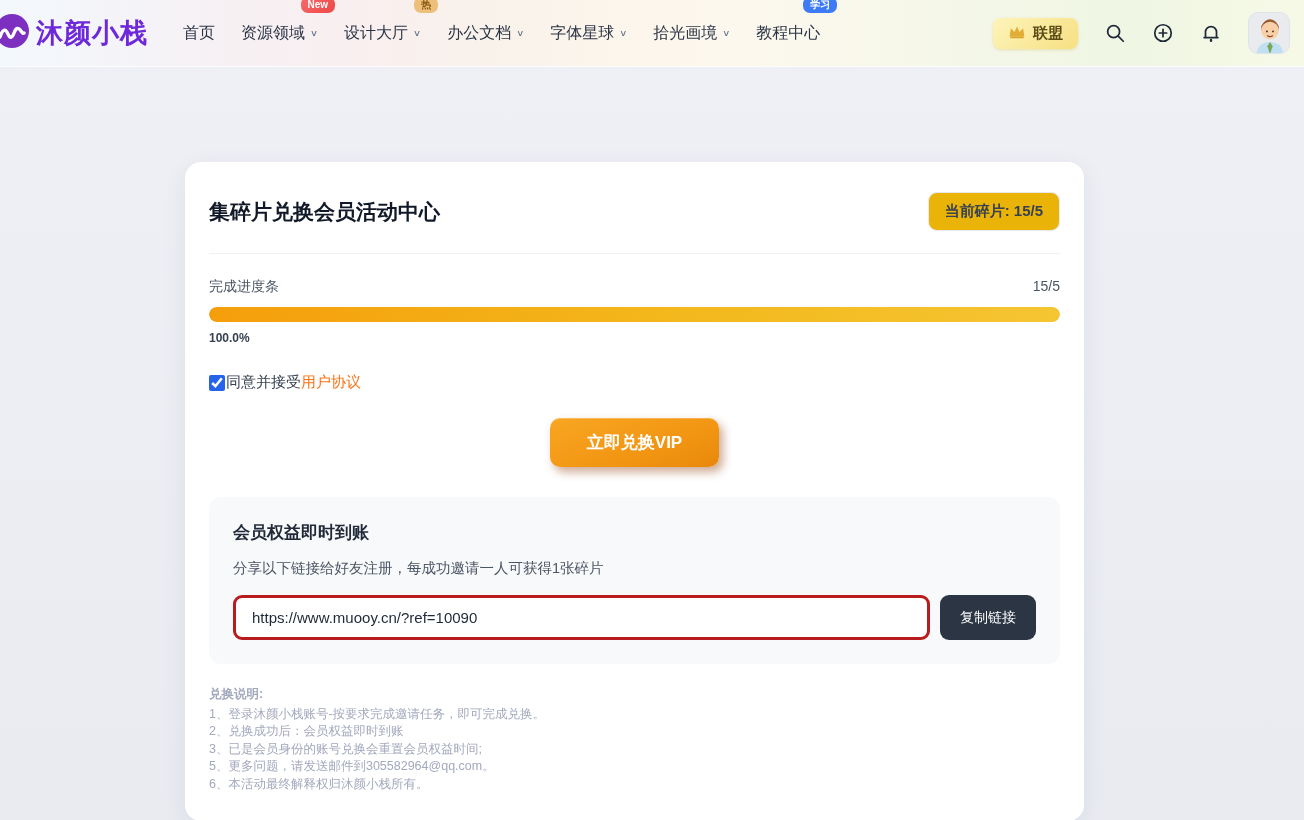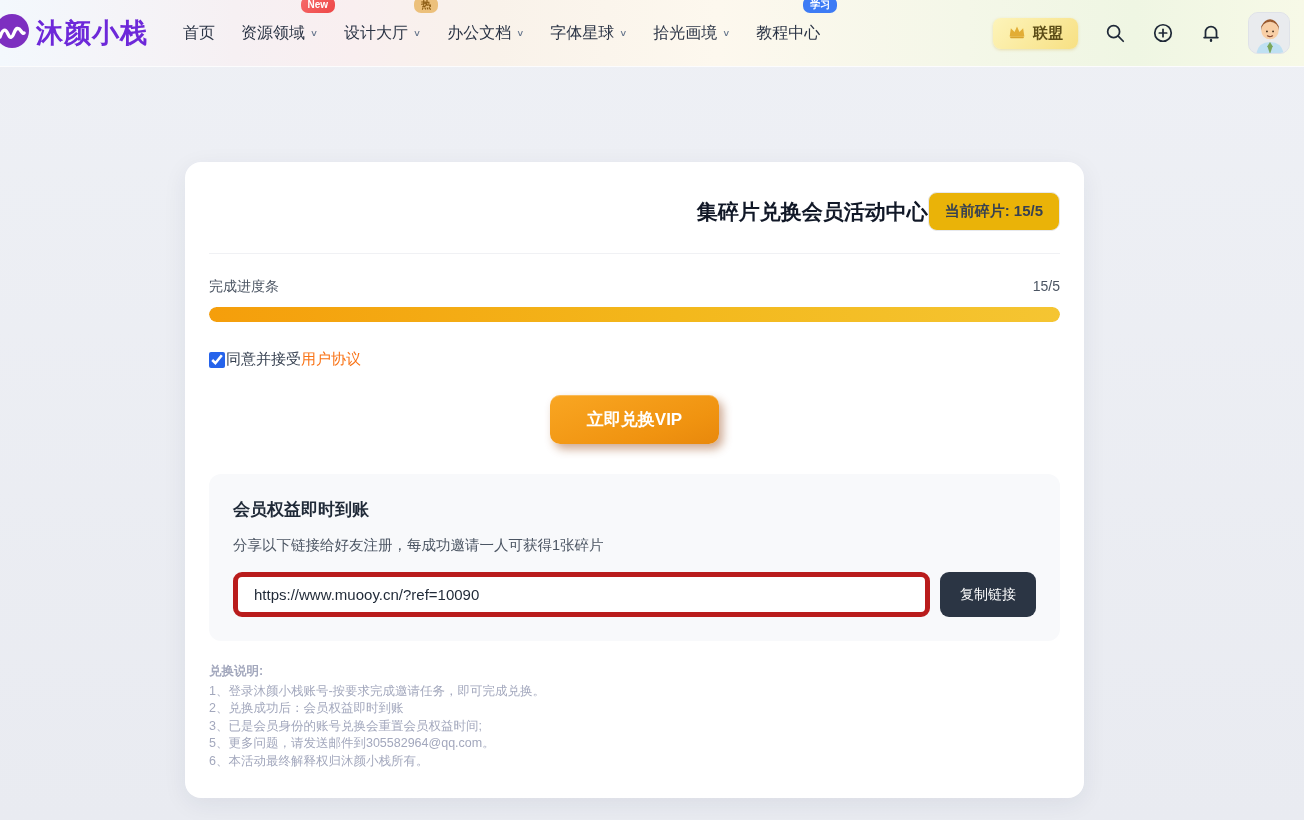--- a/index.html
+++ b/index.html
@@ -52,21 +52,21 @@
     overflow:hidden; cursor:pointer; border:1px solid #dfe2e8;
   }
 
   
   .card {
     width:899px; margin-left:185px; margin-top:96px;
     background:#fff; border-radius:16px;
     box-shadow:0 6px 24px rgba(30,40,70,.07);
     padding:30px 24px 28px 24px;
   }
-  .card-header { display:flex; align-items:center; justify-content:flex-end; }
+  .card-header { display:flex; align-items:center; justify-content:space-between; }
   .card-title { font-size:21px; font-weight:bold; color:#111827; }
   .shards-badge {
     background:#eab308; border:1px solid #e7e9ee; border-radius:9px;
     padding:9px 16px; font-size:15px; font-weight:bold; color:#374151;
   }
   .divider { border-bottom:1px solid #f0f1f4; margin:22px 0 24px 0; }
 
   .progress-row { display:flex; justify-content:space-between; font-size:14px; color:#4b5563; }
   .progress-track {
     margin-top:11px; height:15px; border-radius:8px; background:#f3f4f6; overflow:hidden;
@@ -91,21 +91,21 @@
     font-family:"Liberation Sans", sans-serif;
   }
 
   .invite-box {
     margin-top:30px; background:#f8f9fb; border-radius:12px; padding:24px;
   }
   .invite-title { font-size:17px; font-weight:bold; color:#1f2937; }
   .invite-desc { margin-top:15px; font-size:14.5px; color:#4b5563; }
   .invite-row { margin-top:17px; display:flex; gap:10px; }
   .invite-input {
-    flex:1; height:45px; border:5px solid #b91c1c; border-radius:9px;
+    flex:1; height:45px; border:3px solid #b91c1c; border-radius:9px;
     padding:0 16px; font-size:15px; color:#1f2937; background:#fff;
     font-family:"Liberation Sans", sans-serif;
   }
   .copy-btn {
     width:96px; height:45px; border:none; border-radius:9px; cursor:pointer;
     background:#2b3544; color:#fff; font-size:14px;
     font-family:"Liberation Sans", sans-serif;
   }
 
   .notes { margin-top:22px; color:#a3a8bd; font-size:12.5px; line-height:17.5px; }
@@ -210,20 +210,21 @@
 
   <div class="divider"></div>
 
   <div class="progress-row">
     <span>完成进度条</span>
     <span>15/5</span>
   </div>
   <div class="progress-track">
     <div class="progress-fill" id="progress-fill" style="width: 100%;"></div>
   </div>
+  <div class="progress-percent">100.0%</div>
 
   <div class="agreement">
     <input type="checkbox" id="agree-checkbox" checked="" style="">
     <span>
       <span>同意并接受</span><a class="agreement-link" href="#">用户协议</a>
     </span>
   </div>
 
   <div class="redeem-wrap">
     <button class="redeem-btn">立即兑换VIP</button>

